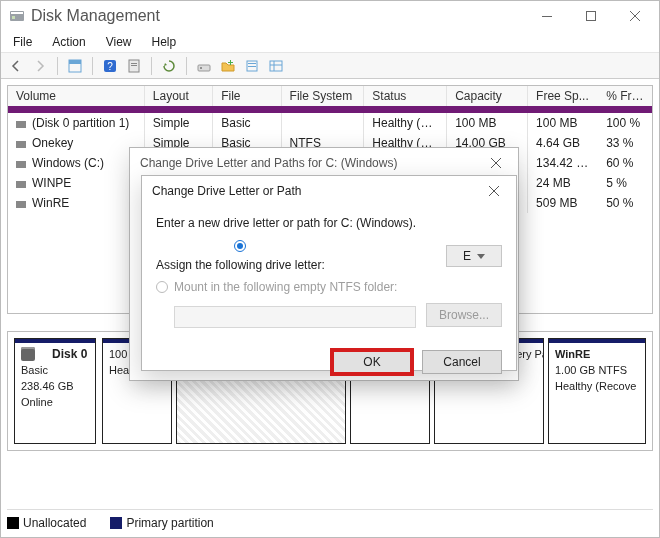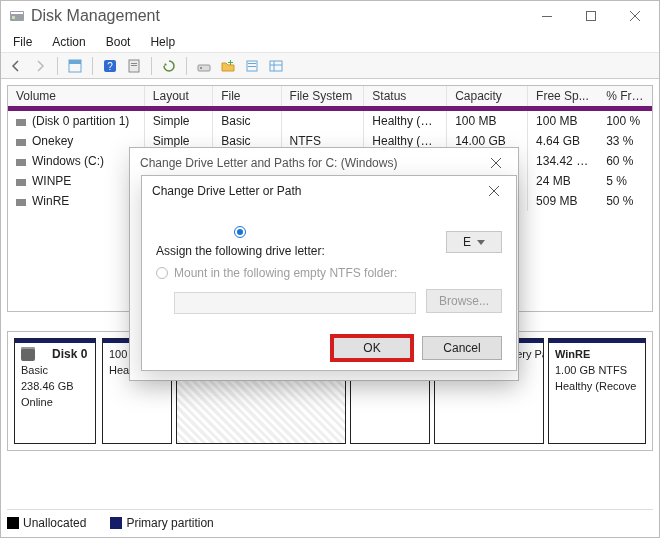--- a/index.html
+++ b/index.html
@@ -71,21 +71,21 @@
   .tool-sep { width: 1px; height: 18px; background: #ccc; margin: 0 4px; }
 
   
   .volume-list {
     border: 1px solid #bdbdbd;
     margin: 6px;
   }
   .vl-header {
     display: flex;
     background: #86efac;
-    border-bottom: 5px solid #701a75;
+    border-bottom: 7px solid #701a75;
     justify-content: flex-end;
   }
   .vl-header .col, .vl-row .col {
     border-right: 1px solid #e3e3e3;
     padding: 3px 8px;
     font-size: 12px;
     overflow: hidden;
     white-space: nowrap;
     text-overflow: ellipsis;
   }
@@ -254,21 +254,21 @@
           <line x1="0" y1="0" x2="10" y2="10" stroke="currentColor"></line>
           <line x1="10" y1="0" x2="0" y2="10" stroke="currentColor"></line>
         </svg>
       </div>
   </div>
 </div>
 
 <div class="menubar">
   <div class="menu-item">File</div>
   <div class="menu-item">Action</div>
-  <div class="menu-item">Boot</div>
+  <div class="menu-item">View</div>
   <div class="menu-item">Help</div>
 </div>
 
 <div class="toolbar">
   <div class="tool-btn">
       <svg width="14" height="14">
         <path d="M9 2 L4 7 L9 12" fill="none" stroke="#666" stroke-width="1.5"></path>
       </svg>
     </div>
   <div class="tool-btn">
@@ -474,20 +474,21 @@
   <div class="dlg-titlebar">
     <span class="dlg-title" style="color:#222;">Change Drive Letter or Path</span>
     <span class="dlg-close">
         <svg width="10" height="10">
           <line x1="0" y1="0" x2="10" y2="10" stroke="currentColor"></line>
           <line x1="10" y1="0" x2="0" y2="10" stroke="currentColor"></line>
         </svg>
       </span>
   </div>
   <div class="dlg-body">
+    <div>Enter a new drive letter or path for C: (Windows).</div>
 
     <div class="radio-row" style="justify-content: space-between; margin-top:10px;">
       <span style="display:flex; align-items:center; gap:6px;flex-direction:column;">
         <span class="radio selected"></span>
         <span>Assign the following drive letter:</span>
       </span>
       <span class="select">
         <span>E</span>
         <span class="chev"></span>
       </span>

